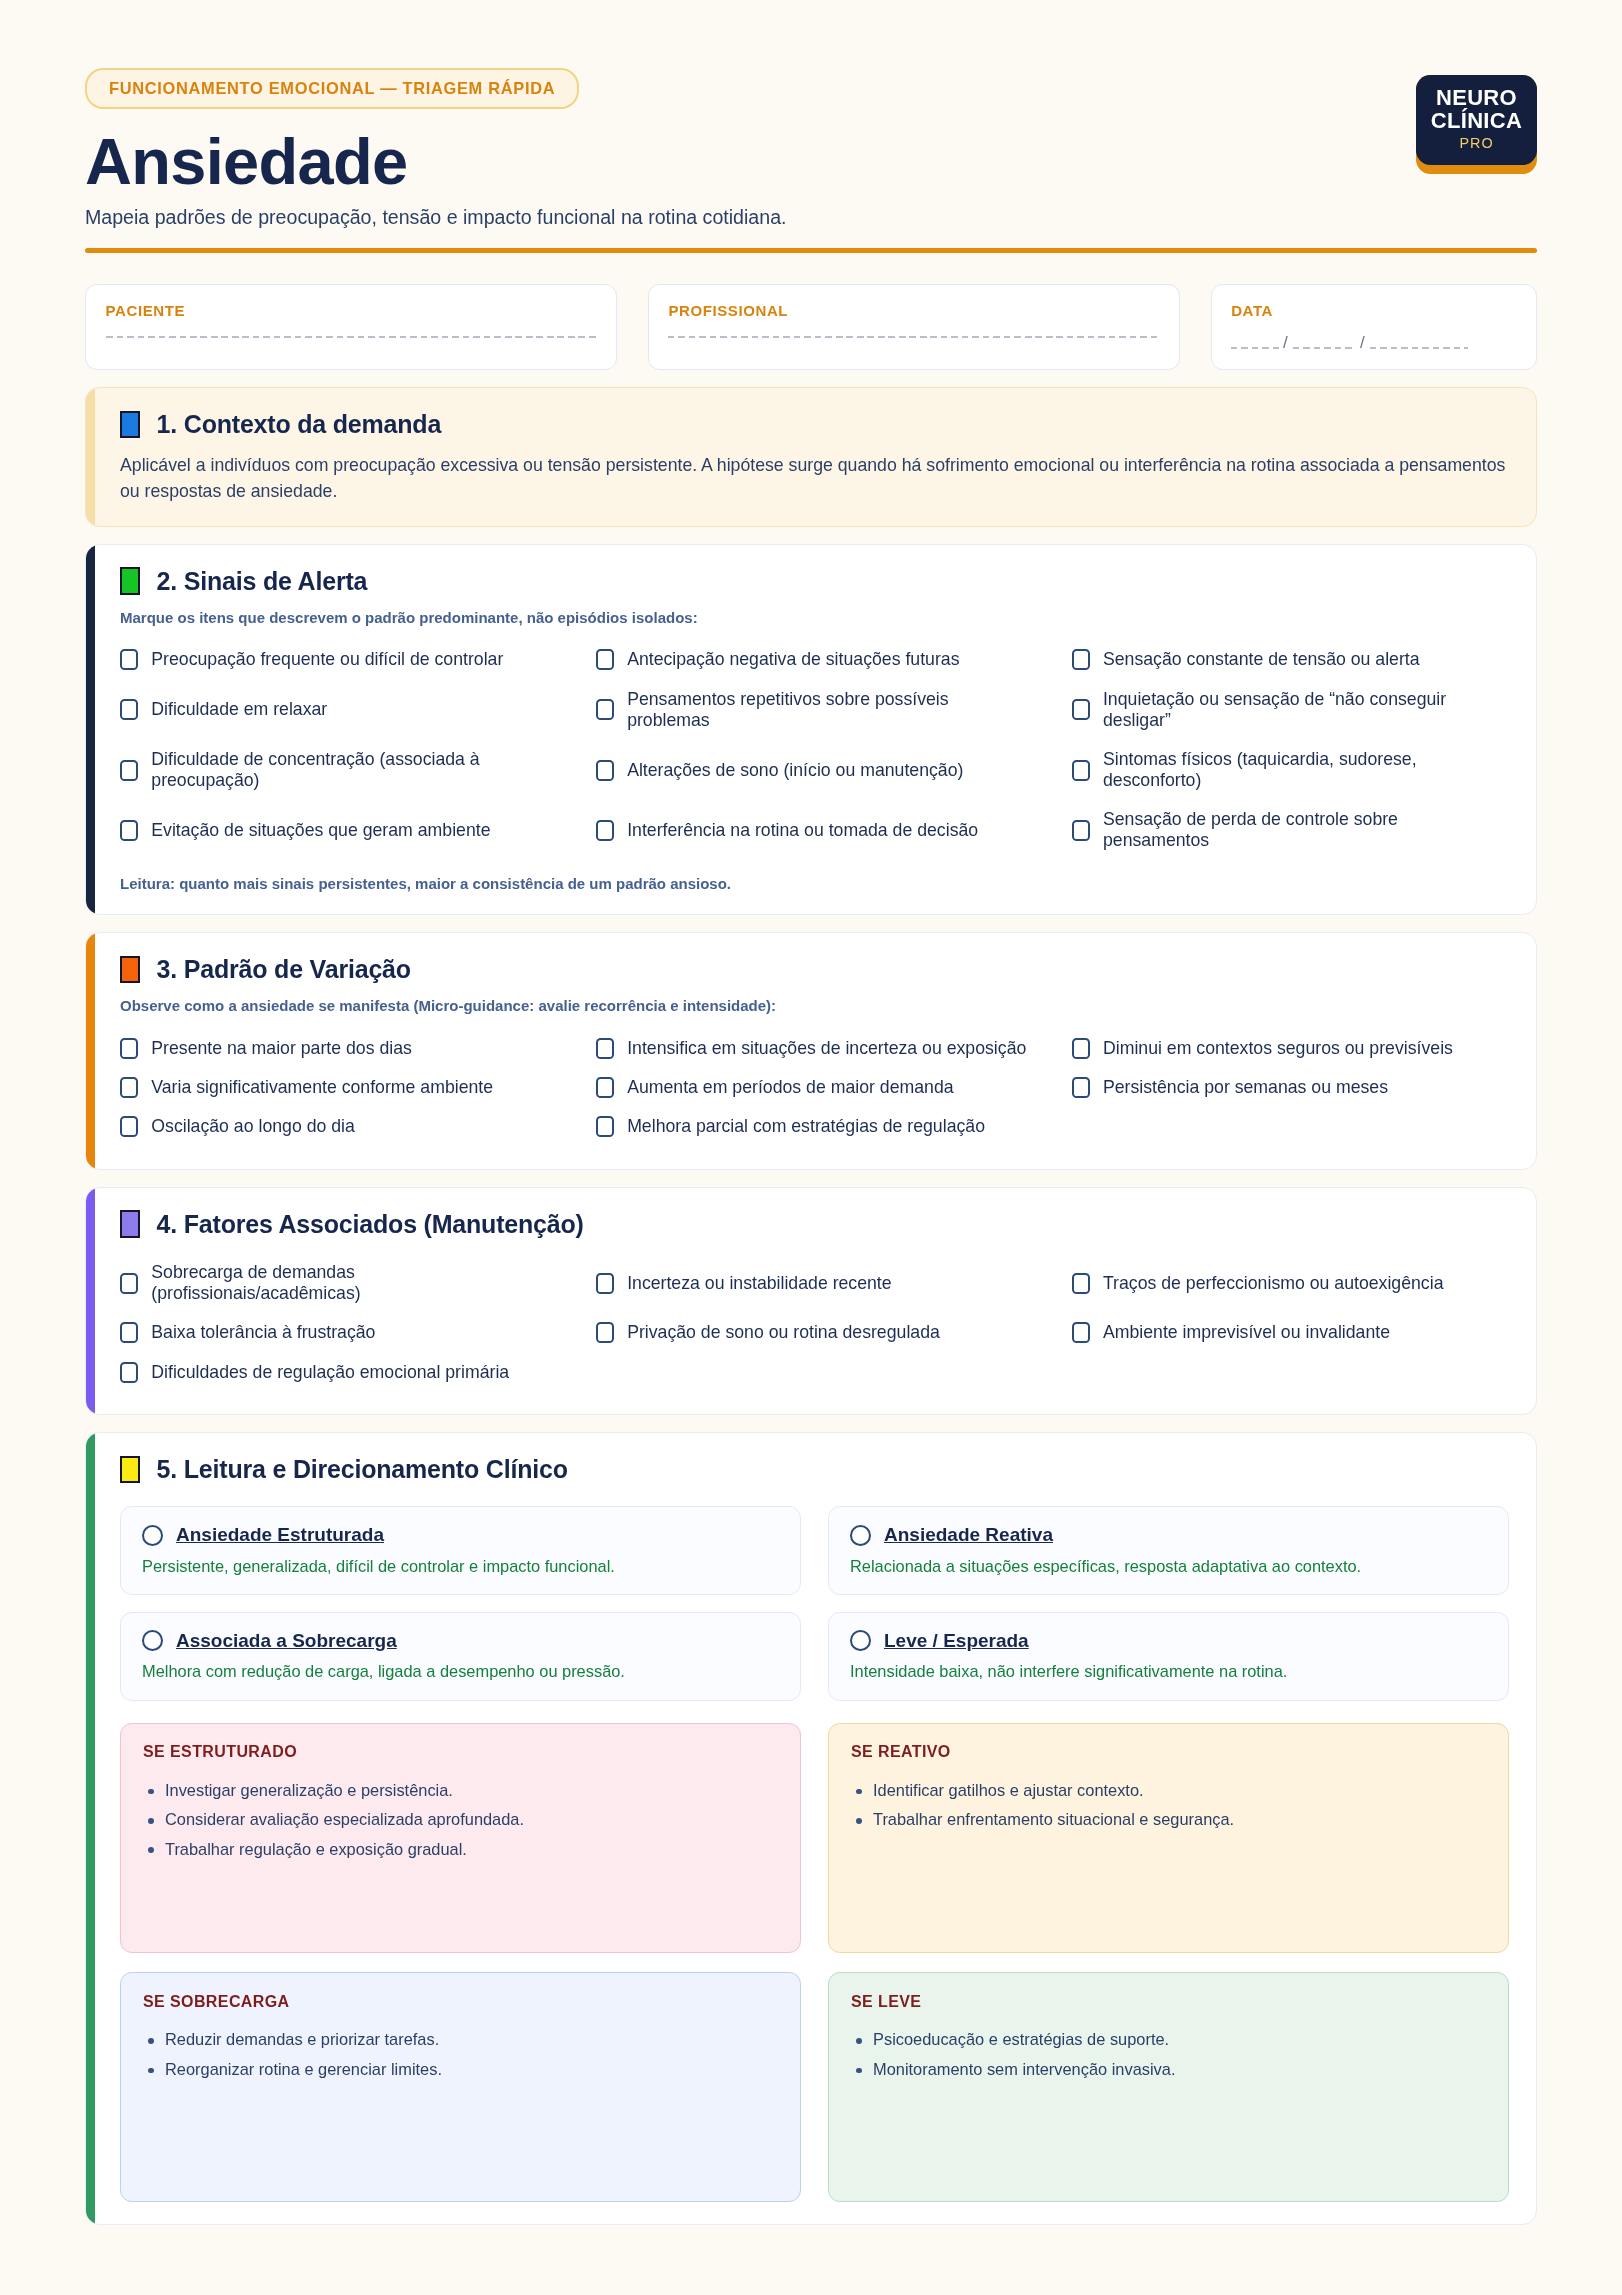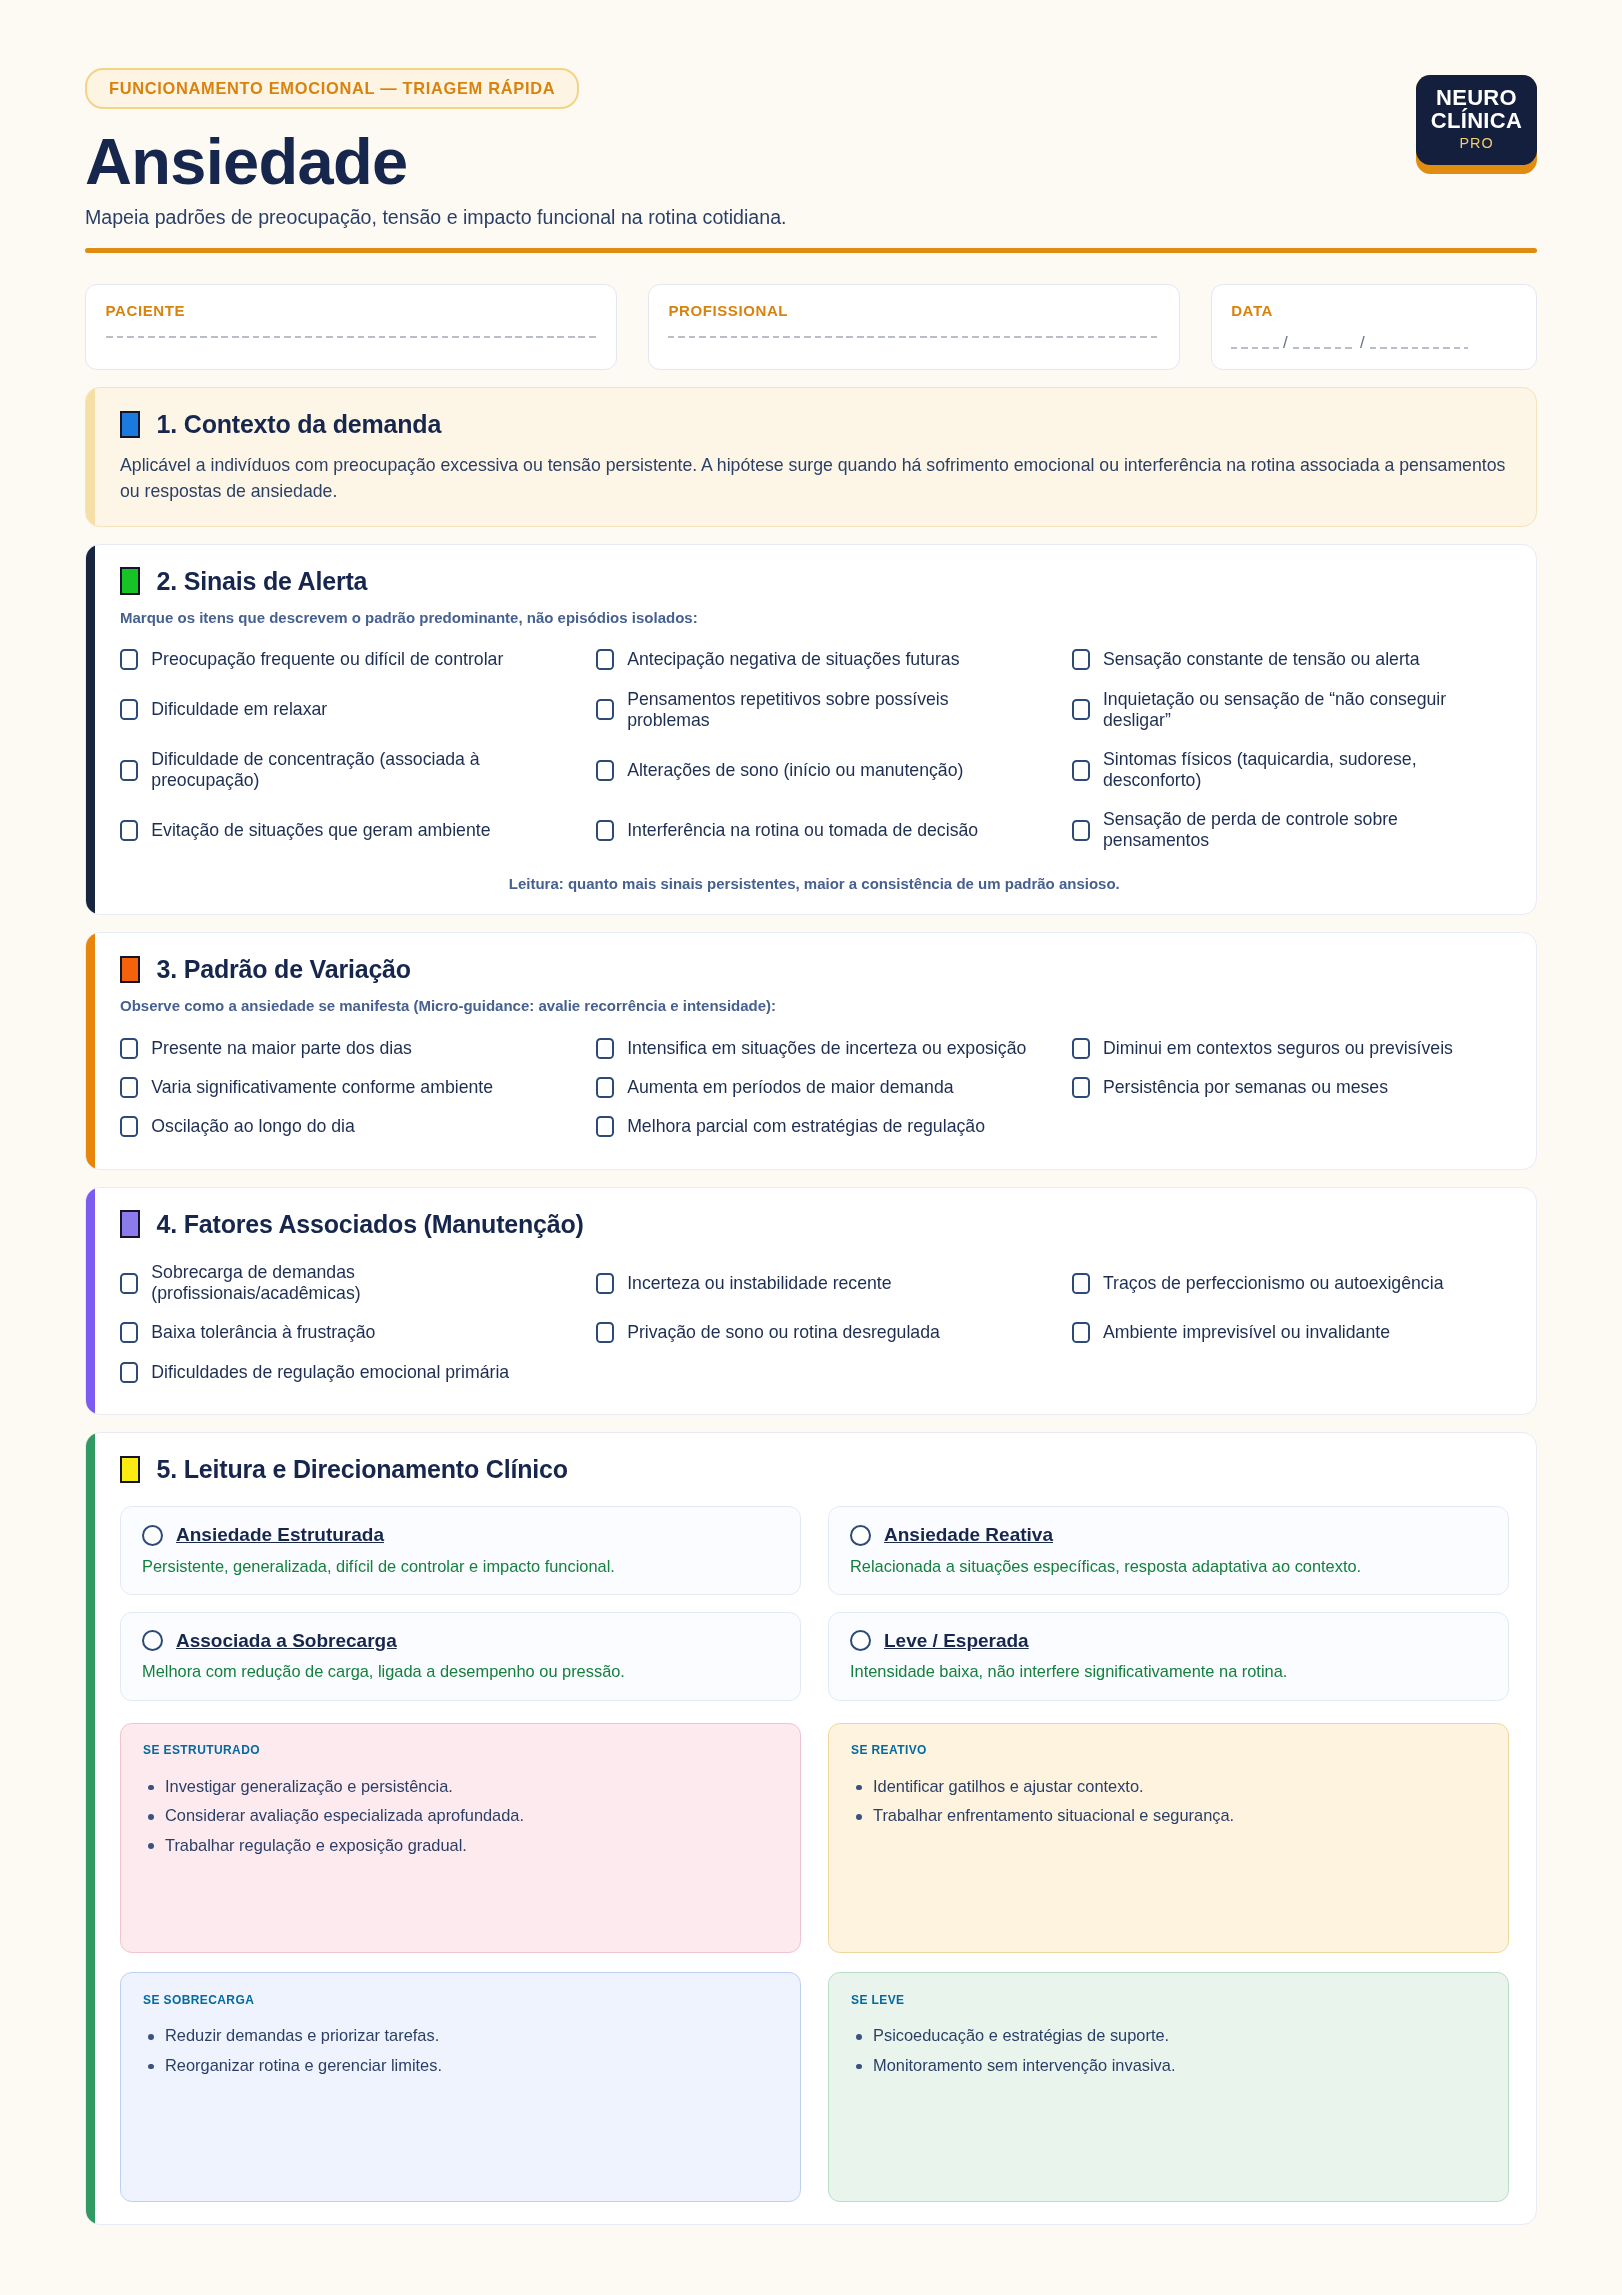--- a/index.html
+++ b/index.html
@@ -89,21 +89,21 @@
   .chip { width: 19.6px; height: 27.5px; border: 2px solid #14142b; flex: none; }
   .chip.blue { background: #1a7ae0; }
   .chip.green { background: #16c426; }
   .chip.orange { background: #f5620c; }
   .chip.purple { background: #8c7ceb; }
   .chip.yellow { background: #fbeb10; }
   .sec-title { font-size: 25px; font-weight: bold; color: #16264d; letter-spacing: -0.2px; }
 
   .sec-body { font-size: 17.7px; color: #2b3f66; line-height: 1.42; margin-top: 14.4px; max-width: 1400px; }
   .sec-hint { font-size: 15px; font-weight: bold; color: #46608f; margin-top: 13px; }
-  .sec-foot { font-size: 15px; font-weight: bold; color: #46608f; margin-top: 14.4px; text-align: center; }
+  .sec-foot { font-size: 15px; font-weight: bold; color: #46608f; margin-top: 14.4px; }
 
   
   .check-grid {
     display: grid; grid-template-columns: 1fr 1fr 1fr; column-gap: 39px; row-gap: 0px;
     margin-top: 14.4px;
   }
   .check-item { display: flex; align-items: center; gap: 13px; padding: 9.2px 0; }
   .box {
     width: 18.3px; height: 21px; border: 2px solid #2b4a78; border-radius: 4.6px;
     background: #fff; flex: none;
@@ -122,21 +122,21 @@
   .opt-desc { font-size: 16.4px; color: #15803d; margin-top: 10.5px; }
 
   .adv-grid { display: grid; grid-template-columns: 1fr 1fr; column-gap: 27.5px; row-gap: 19.6px; margin-top: 22px; }
   .adv {
     border-radius: 11.8px; padding: 19.6px 22px 22px 22px; min-height: 230px;
   }
   .adv.pink  { background: #fdeaee; border: 1.3px solid #f0c3cd; }
   .adv.cream { background: #fdf3df; border: 1.3px solid #f0d79c; }
   .adv.blue  { background: #eef3fd; border: 1.3px solid #bdd0ef; }
   .adv.green { background: #e9f5ec; border: 1.3px solid #b8ddc3; }
-  .adv-title { font-size: 12px; font-weight: bold; color: #0369a1; letter-spacing: 0.4px; }
+  .adv-title { font-size: 16px; font-weight: bold; color: #7f1d1d; letter-spacing: 0.4px; }
   .adv ul { margin-top: 14.4px; list-style: none; }
   .adv li { font-size: 16.4px; color: #2b3f66; padding: 5.2px 0 5.2px 22px; position: relative; }
   .adv li::before {
     content: ""; position: absolute; left: 5.2px; top: 13px;
     width: 5.9px; height: 5.9px; border-radius: 50%; background: #3a5280;
   }
 </style>
 </head>
 <body>
 

